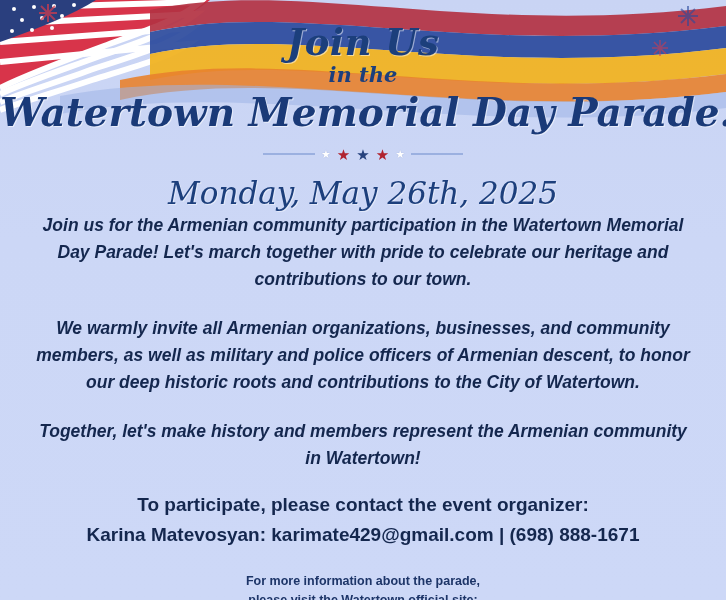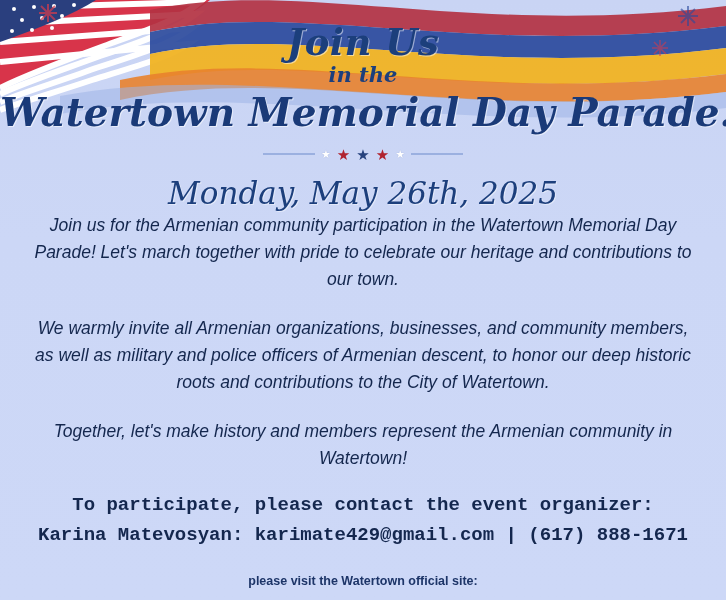--- a/index.html
+++ b/index.html
@@ -112,31 +112,31 @@
     left: 0;
     top: 212px;
     width: 726px;
     padding: 0 30px;
     box-sizing: border-box;
     text-align: center;
   }
   .para {
     font-family: "Liberation Sans", sans-serif;
     font-style: italic;
-    font-weight: normal;
+    font-weight: bold;
     font-size: 17.5px;
     line-height: 27px;
     color: #14274e;
     margin: 0 0 22px 0;
   }
   .para.p2 { }
   .para.p3 { margin-bottom: 18px; }
 
   .contact {
-    font-family: Liberation Mono, monospace;
+    font-family: Liberation Sans, sans-serif;
     font-weight: bold;
     font-size: 19px;
     line-height: 30px;
     color: #14274e;
     margin: 0;
   }
   .contact .line2 { font-size: 19px; }
 
   .footer {
     margin-top: 22px;
@@ -221,21 +221,22 @@
     <div class="date">Monday, May 26th, 2025</div>
   </div>
 
   <div class="body">
     <p class="para p1">Join us for the Armenian community participation in the Watertown Memorial Day Parade! Let's march together with pride to celebrate our heritage and contributions to our town.</p>
     <p class="para p2">We warmly invite all Armenian organizations, businesses, and community members, as well as military and police officers of Armenian descent, to honor our deep historic roots and contributions to the City of Watertown.</p>
     <p class="para p3">Together, let's make history and members represent the Armenian community in Watertown!</p>
 
     <div class="contact">
       <div>To participate, please contact the event organizer:</div>
-      <div class="line2">Karina Matevosyan: karimate429@gmail.com | (617) 888-1671</div>
+      <div class="line2">Karina Matevosyan: karimate429@gmail.com | (698) 888-1671</div>
     </div>
 
     <div class="footer">
+      <div>For more information about the parade,</div>
       <div>please visit the Watertown official site:</div>
     </div>
   </div>
 
 </div>
 
 </body></html>

